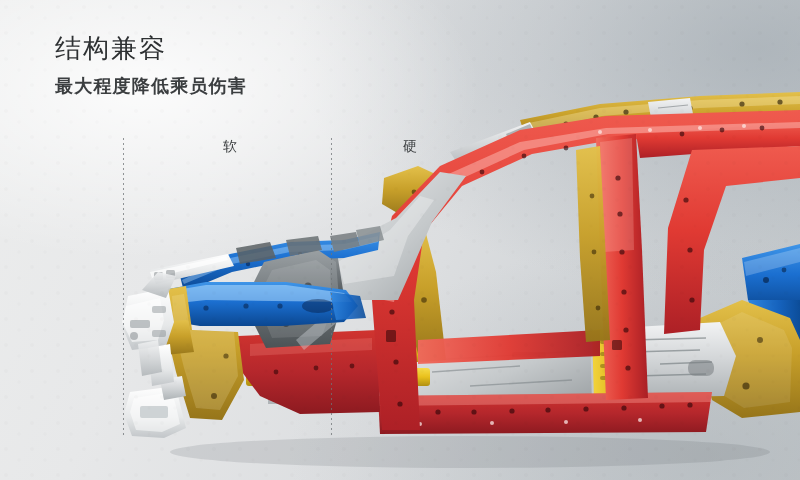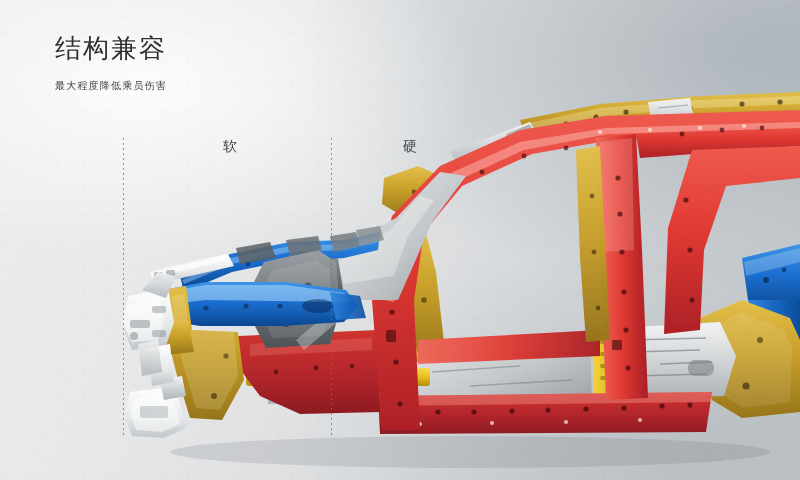--- a/index.html
+++ b/index.html
@@ -9,22 +9,22 @@
     background:
       radial-gradient(ellipse 70% 60% at 18% 18%, rgba(255,255,255,.85) 0%, rgba(255,255,255,0) 60%),
       radial-gradient(ellipse 90% 80% at 95% 10%, rgba(150,160,168,.55) 0%, rgba(150,160,168,0) 65%),
       radial-gradient(ellipse 80% 70% at 88% 95%, rgba(168,175,180,.45) 0%, rgba(168,175,180,0) 65%),
       linear-gradient(115deg,#eceded 0%,#e7e8e9 28%,#dcdee0 55%,#ccd0d3 78%,#c3c8cb 100%);
   }
 
   
   .title{position:absolute;left:55px;top:33px;font-size:26px;line-height:30px;color:#2e3133;
     letter-spacing:2px;font-weight:400;}
-  .subtitle{position:absolute;left:55px;top:76px;font-size:10px;line-height:20px;color:#3b3e40;
-    letter-spacing:1.2px;font-weight:400;}
+  .subtitle{position:absolute;left:55px;top:76px;font-size:18px;line-height:20px;color:#3b3e40;
+    letter-spacing:1.2px;font-weight:700;}
 
   .zone-label{position:absolute;font-size:14px;color:#3c3f41;letter-spacing:1px;}
   #label-soft{left:223px;top:138px;}
   #label-hard{left:403px;top:138px;}
 
   .divider{position:absolute;top:138px;height:297px;width:1px;
     background-image:linear-gradient(to bottom,#6f7477 0 2px,rgba(0,0,0,0) 2px 5px);
     background-size:1px 5px;opacity:.75;}
   #divider-front{left:123px;}
   #divider-cabin{left:331px;}

